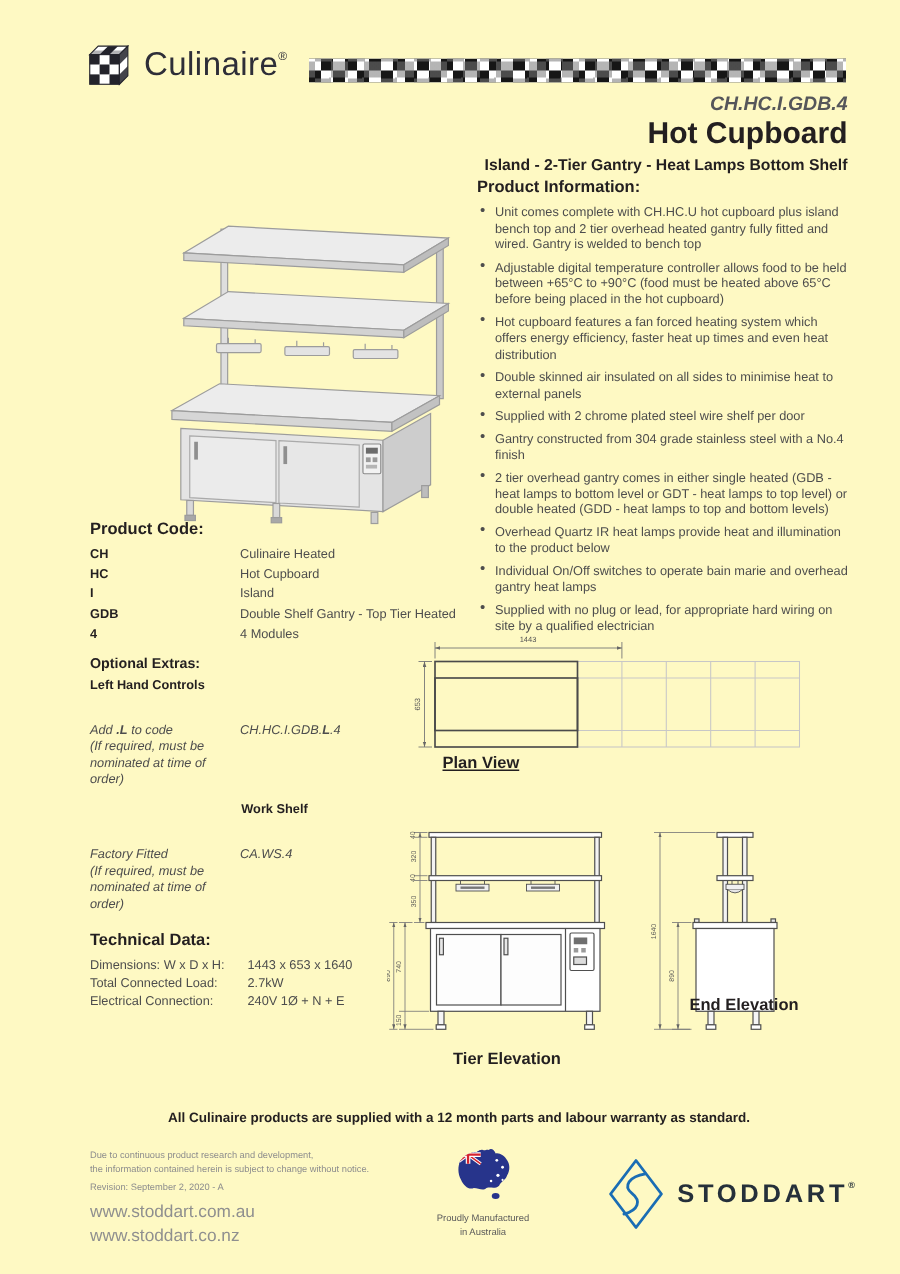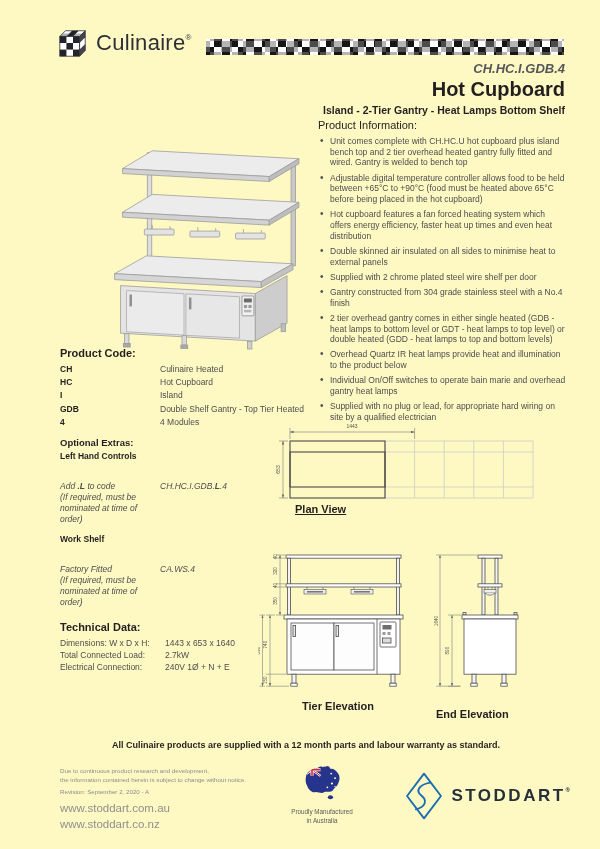--- a/index.html
+++ b/index.html
@@ -21,21 +21,21 @@
       repeating-conic-gradient(from 0deg, rgba(120,120,120,.55) 0% 25%, transparent 0% 50%) 4px 2px / 22px 22px,
       repeating-conic-gradient(#161616 0% 25%, #ffffff 0% 50%) 0 0 / 16px 16px;
   }
   .title-block { position:absolute; right:35px; top:61px; text-align:right; }
   .model-code { font-size:13px; font-weight:bold; font-style:italic; color:#55565a; }
   .page-title { font-size:20px; font-weight:bold; color:#231f20; margin-top:2px; }
   .page-subtitle { font-size:10.5px; font-weight:bold; color:#231f20; margin-top:3px; }
 
   
   .product-info { position:absolute; left:318px; top:119px; width:250px; }
-  .product-info h2 { font-size:11px; font-weight:normal; color:#231f20; margin-bottom:5px; }
+  .product-info h2 { font-size:11px; font-weight:bold; color:#231f20; margin-bottom:5px; }
   .bullets { list-style:none; }
   .bullets li { position:relative; padding-left:12px; font-size:8.5px; line-height:1.26; margin-bottom:4.5px; color:#4d4d4d; }
   .bullets li::before { content:"\2022"; position:absolute; left:2px; top:-1px; font-size:10px; color:#4d4d4d; }
 
   
   .product-image { position:absolute; left:63px; top:127px; width:238px; height:224px; }
 
   
   .left-col { position:absolute; left:60px; top:347px; width:246px; }
   .left-col h2 { font-size:11px; font-weight:bold; color:#231f20; margin-bottom:5px; }
@@ -48,21 +48,21 @@
   .td-heading { font-size:12px; margin-top:13px; margin-bottom:5px; }
   .td-row { display:grid; grid-template-columns:105px 1fr; font-size:8.5px; line-height:1.4; }
 
   
   .plan-view { position:absolute; left:276px; top:419px; width:292px; height:84px; }
   .drawing-label { position:absolute; font-size:11px; font-weight:bold; color:#231f20; }
   .plan-label { left:295px; top:503px;text-decoration:underline; }
   .front-elev { position:absolute; left:258px; top:551px; width:148px; height:150px; }
   .end-elev { position:absolute; left:430px; top:551px; width:125px; height:150px; }
   .front-label { left:270px; top:700px; width:136px; text-align:center; }
-  .end-label { left:436px; top:708px; width:120px; }
+  .end-label { left:436px; top:664px; width:120px; text-align:center; }
   .dim-text { font-size:5px; fill:#555; }
   .dim-text-s { font-size:4.6px; fill:#555; }
 
   
   .warranty { position:absolute; left:0; top:740px; width:100%; text-align:center;
               font-size:9px; font-weight:bold; color:#231f20;padding-left:12px; }
 
   
   .footer-left { position:absolute; left:60px; top:766px; }
   .disclaimer { font-size:6.2px; color:#8d8d8d; line-height:1.5; }
@@ -213,21 +213,21 @@
           <span>Add </span><span class="bold">.L</span><span> to code</span>
           <div class="extra-note2">(If required, must be nominated at time of order)</div>
         </div>
         <div class="extra-code">
           <span>CH.HC.I.GDB.</span><span class="bold">L</span><span>.4</span>
         </div>
       </div>
     </div>
 
     <div>
-      <div class="extra-title" style="margin-top:9px;">Work Shelf</div>
+      <div class="extra-title" style="margin-top:9px;text-align:center;">Work Shelf</div>
       <div class="extra-grid">
         <div class="extra-note">
           <span>Factory Fitted</span><span class="bold"></span><span></span>
           <div class="extra-note2">(If required, must be nominated at time of order)</div>
         </div>
         <div class="extra-code">
           <span>CA.WS.4</span><span class="bold"></span><span></span>
         </div>
       </div>
     </div>

